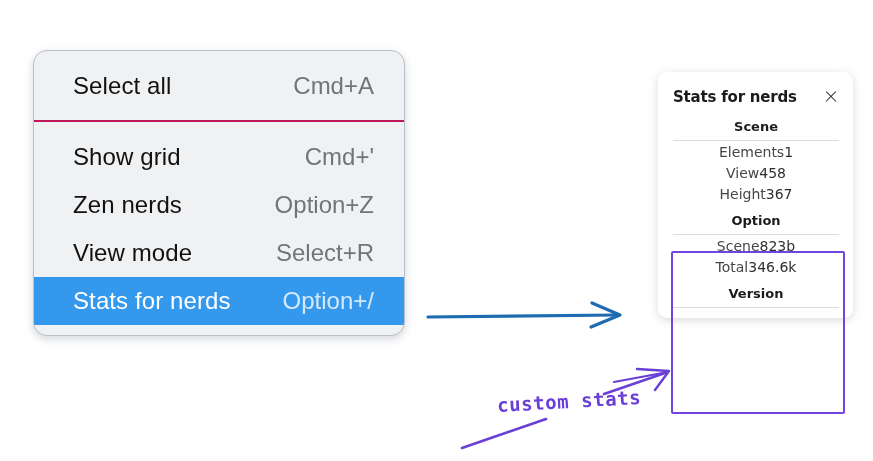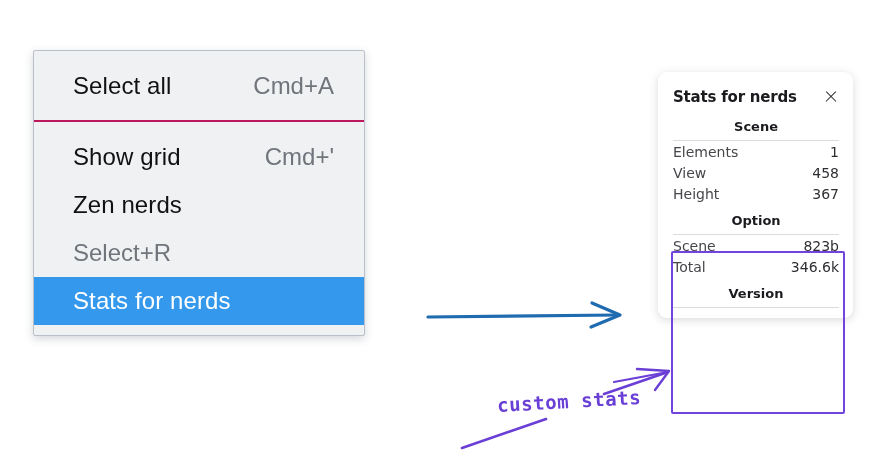--- a/index.html
+++ b/index.html
@@ -15,24 +15,24 @@
     overflow: hidden;
     font-family: "Liberation Sans", sans-serif;
     -webkit-font-smoothing: antialiased;
   }
 
   
   #context-menu {
     position: absolute;
     left: 33px;
     top: 50px;
-    width: 332px;
+    width: 372px;
     background: #f0f1f3;
     border: 1px solid #b9c0c9;
-    border-radius: 2px;
+    border-radius: 14px;
     box-shadow: 0 3px 9px rgba(60,70,90,0.22);
     overflow: hidden;
     box-sizing: border-box;
   }
   .menu-section {
     padding: 11px 0 10px 0;
   }
   .menu-section + .menu-section {
     border-top: 2px solid #be185d;
   }
@@ -116,21 +116,21 @@
   .sp-group-head {
     text-align: center;
     font-size: 13px;
     font-weight: bold;
     color: #1b1b1f;
     padding: 9px 0 6px 0;
     border-bottom: 1px solid #dcdcdf;
   }
   .sp-row {
     display: flex;
-    justify-content: space-between;
+    justify-content: center;
     align-items: baseline;
     font-size: 14px;
     color: #46464b;
     padding: 3px 0 2px 0;
   }
   .sp-row .sp-val { color: #2e2e33; }
   .sp-note {
     font-size: 14px;
     color: #46464b;
     padding: 4px 0 1px 0;
@@ -183,26 +183,29 @@
     </div>
   </div>
 
   <div class="menu-section">
     <div class="menu-item">
       <span class="mi-label">Show grid</span>
       <span class="mi-shortcut">Cmd+'</span>
     </div>
     <div class="menu-item">
       <span class="mi-label">Zen nerds</span>
-    </div>
-    <div class="menu-item">
+      <span class="mi-shortcut">Option+Z</span>
+    </div>
+    <div class="menu-item">
+      <span class="mi-label">View mode</span>
       <span class="mi-shortcut">Select+R</span>
     </div>
     <div class="menu-item selected">
       <span class="mi-label">Stats for nerds</span>
+      <span class="mi-shortcut">Option+/</span>
     </div>
   </div>
 
 </div>
 
 <div id="stats-panel">
 
   <div class="sp-titlebar">
     <span class="sp-title">Stats for nerds</span>
     <span class="sp-close"></span>

